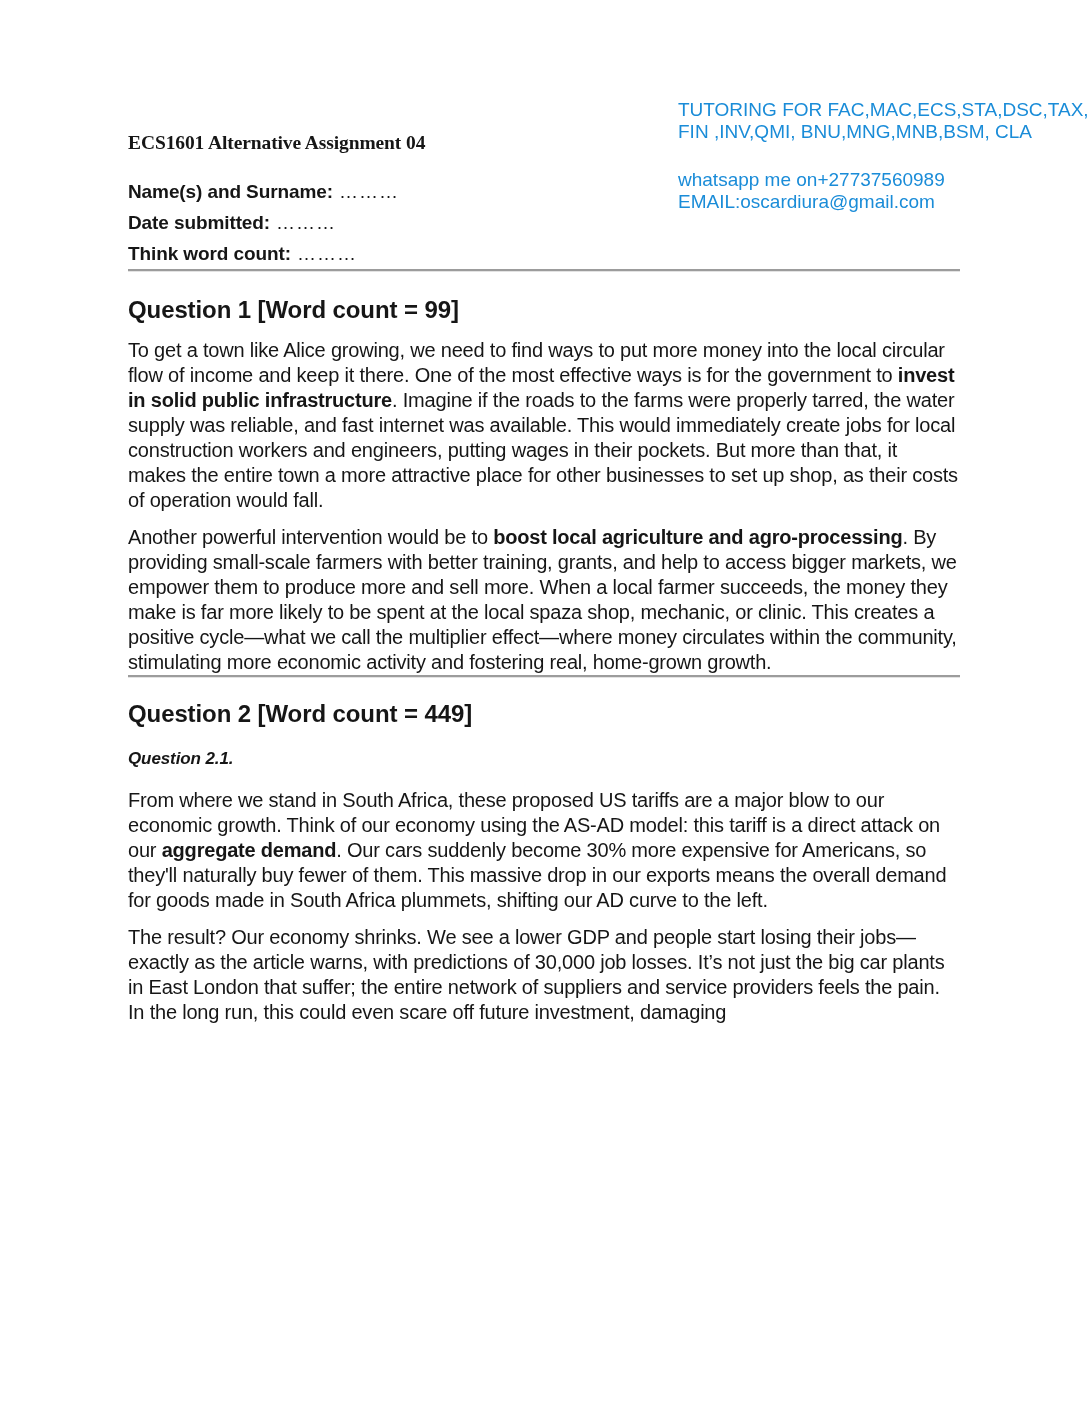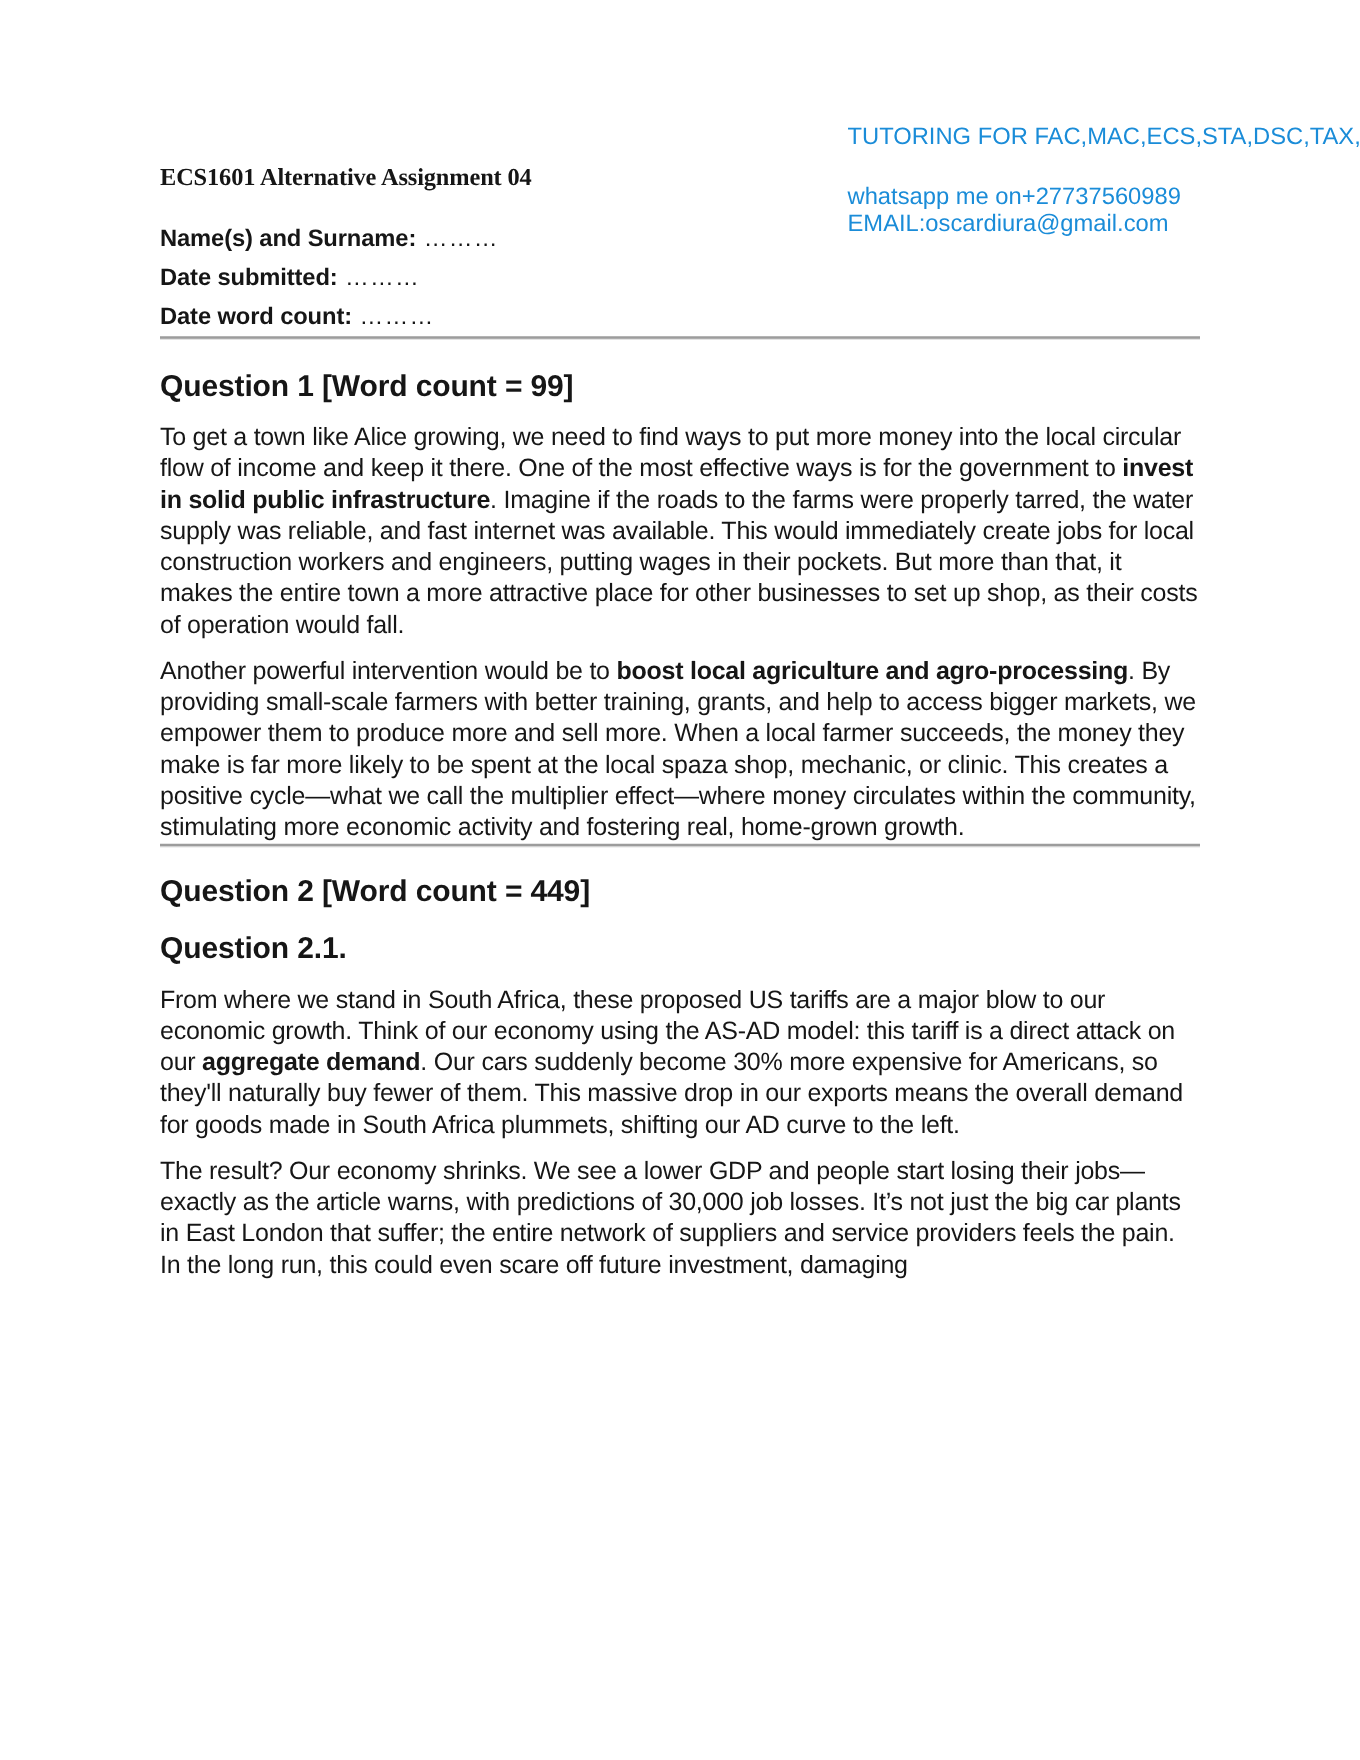--- a/index.html
+++ b/index.html
@@ -58,61 +58,62 @@
   h2.q-heading {
     margin: 29px 0 0 0;
     font-size: 24px;
     line-height: 20px;
     font-weight: 700;
     letter-spacing: -0.1px;
   }
   h2.q2 { margin-top: 27px; }
   h3.sub-heading {
     margin: 25px 0 0 0;
-    font-size: 24px;
+    font-size: 17px;
     line-height: 20px;
     font-weight: 700;
     letter-spacing: -0.1px;
+    font-style: italic;
   }
 
   
   p.body {
     margin: 12px 0 0 0;
     font-size: 20px;
     line-height: 25px;
     letter-spacing: -0.2px;
     text-align: left;
   }
   p.mt18 { margin-top: 18px; }
   p.mt19 { margin-top: 19px; }
   p.body b { font-weight: 700; }
 </style>
 </head>
 <body>
 
 <div class="page">
 
   <div class="ad">
-    <p><span>TUTORING FOR FAC,MAC,ECS,STA,DSC,TAX,</span><br></p>
+    <p><span>TUTORING FOR FAC,MAC,ECS,STA,DSC,TAX,</span><br><span>FIN ,INV,QMI, BNU,MNG,MNB,BSM, CLA</span></p>
     <p><span>whatsapp me on+27737560989</span><br><span>EMAIL:oscardiura@gmail.com</span></p>
   </div>
 
   <div class="content">
 
     <h1 class="doc-title">ECS1601 Alternative Assignment 04</h1>
 
     <div class="fields">
       <div class="field">
         <span class="field-label">Name(s) and Surname:</span><span class="field-value">………</span>
       </div>
       <div class="field">
         <span class="field-label">Date submitted:</span><span class="field-value">………</span>
       </div>
       <div class="field">
-        <span class="field-label">Date word count:</span><span class="field-value">………</span>
+        <span class="field-label">Think word count:</span><span class="field-value">………</span>
       </div>
     </div>
 
     <hr class="rule rule-1">
 
     <section>
       <h2 class="q-heading">Question 1 [Word count = 99]</h2>
       <p class="body mt18"><span>To get a town like Alice growing, we need to find ways to put more money into the local circular flow of income and keep it there. One of the most effective ways is for the government to </span><b>invest in solid public infrastructure</b><span>. Imagine if the roads to the farms were properly tarred, the water supply was reliable, and fast internet was available. This would immediately create jobs for local construction workers and engineers, putting wages in their pockets. But more than that, it makes the entire town a more attractive place for other businesses to set up shop, as their costs of operation would fall.</span></p>
       <p class="body"><span>Another powerful intervention would be to </span><b>boost local agriculture and agro-processing</b><span>. By providing small-scale farmers with better training, grants, and help to access bigger markets, we empower them to produce more and sell more. When a local farmer succeeds, the money they make is far more likely to be spent at the local spaza shop, mechanic, or clinic. This creates a positive cycle—what we call the multiplier effect—where money circulates within the community, stimulating more economic activity and fostering real, home-grown growth.</span></p>
     </section>

